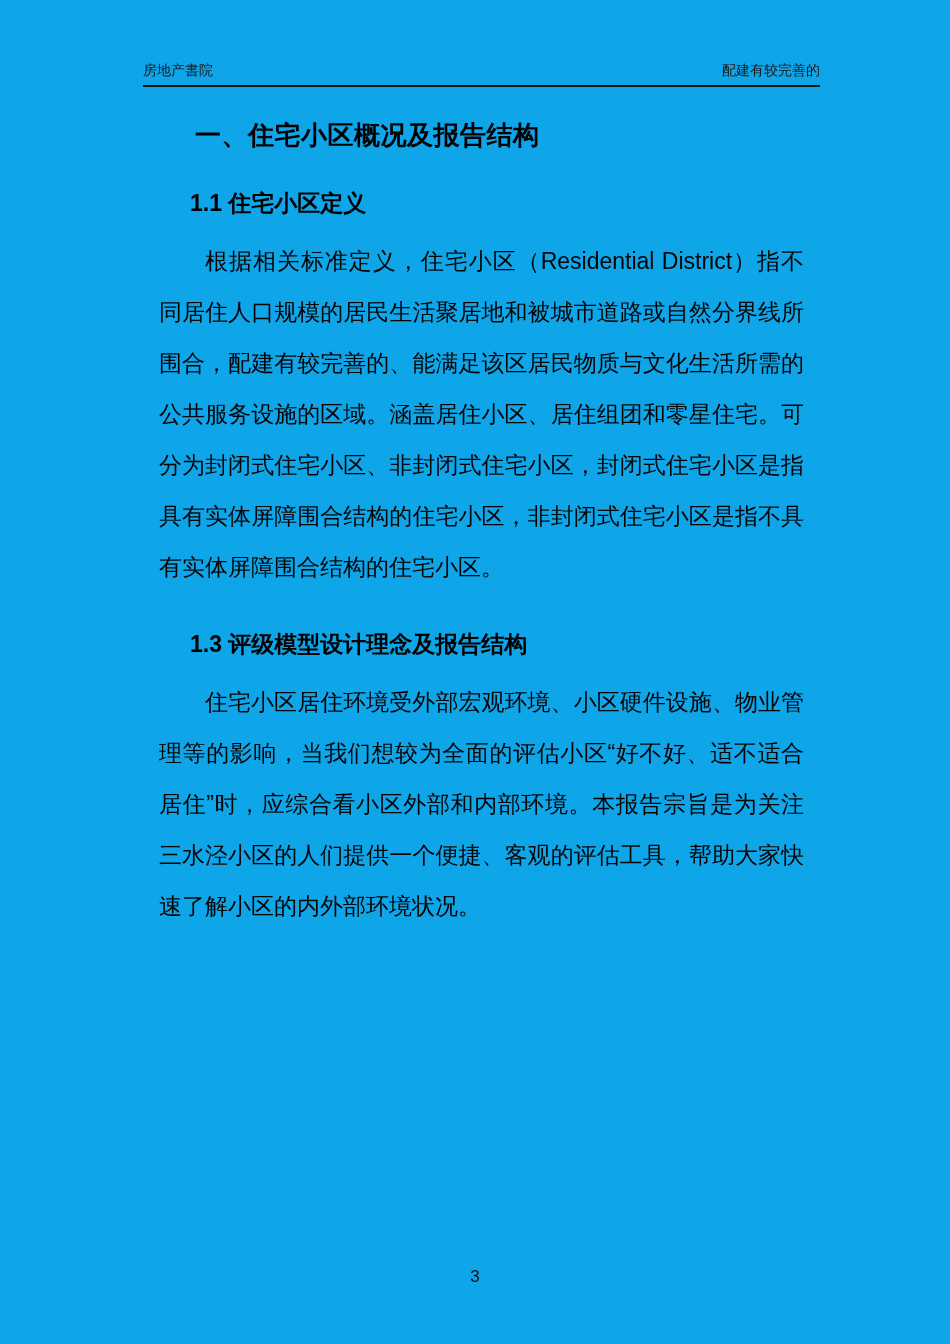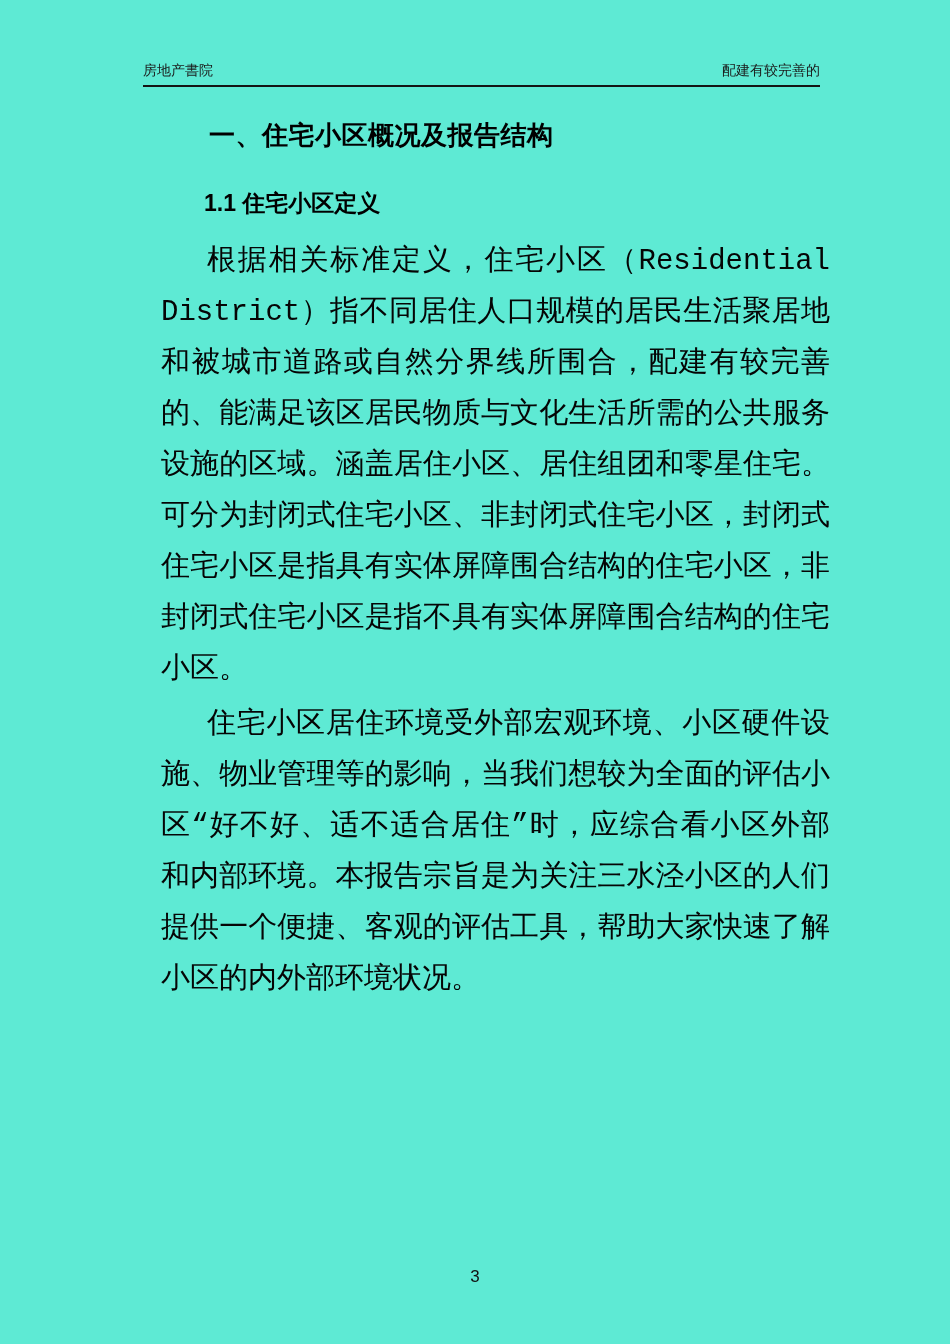--- a/index.html
+++ b/index.html
@@ -4,21 +4,21 @@
 <style>
   html, body {
     margin: 0;
     padding: 0;
     background: #ffffff;
   }
   .page {
     position: relative;
     width: 950px;
     height: 1344px;
-    background: #5eead4;
+    background: #0ea5e9;
     color: #0a0a0a;
     overflow: hidden;
     box-sizing: border-box;
   }
   
   .page-header {
     position: absolute;
     left: 143px;
     top: 60px;
     width: 677px;
@@ -28,21 +28,21 @@
     font-family: "Liberation Sans", sans-serif;
     font-size: 14px;
     line-height: 20px;
     color: #1a1a1a;
     padding-bottom: 5px;
     border-bottom: 2px solid #141414;
   }
   
   .content {
     position: absolute;
-    left: 157px;
+    left: 143px;
     top: 90px;
     width: 677px;
   }
   .doc-title {
     margin: 28px 0 32px 52px;
     font-family: "Liberation Sans", sans-serif;
     font-weight: bold;
     font-size: 26px;
     line-height: 34px;
     color: #000000;
@@ -50,23 +50,23 @@
   }
   .section-heading {
     margin: 35px 0 17px 47px;
     font-family: "Liberation Sans", sans-serif;
     font-weight: bold;
     font-size: 23px;
     line-height: 32px;
     color: #000000;
   }
   .body-para {
-    margin: 4px;
-    font-family: Liberation Mono, monospace;
-    font-size: 29px;
+    margin: 16px;
+    font-family: Liberation Sans, sans-serif;
+    font-size: 23px;
     line-height: 51px;
     color: #050505;
     text-align: justify;
     text-indent: 46px;
   }
   
   .page-footer {
     position: absolute;
     left: 0;
     bottom: 56px;
@@ -89,19 +89,20 @@
   </div>
 
   <div class="content">
 
     <h1 class="doc-title">一、住宅小区概况及报告结构</h1>
 
     <h2 class="section-heading">1.1 住宅小区定义</h2>
     <p class="body-para">根据相关标准定义，住宅小区（Residential District）指不同居住人口规模的居民生活聚居地和被城市道路或自然分界线所围合，配建有较完善的、能满足该区居民物质与文化生活所需的公共服务设施的区域。涵盖居住小区、居住组团和零星住宅。可分为封闭式住宅小区、非封闭式住宅小区，封闭式住宅小区是指具有实体屏障围合结构的住宅小区，非封闭式住宅小区是指不具有实体屏障围合结构的住宅小区。</p>
 
 
+    <h2 class="section-heading">1.3 评级模型设计理念及报告结构</h2>
     <p class="body-para">住宅小区居住环境受外部宏观环境、小区硬件设施、物业管理等的影响，当我们想较为全面的评估小区“好不好、适不适合居住”时，应综合看小区外部和内部环境。本报告宗旨是为关注三水泾小区的人们提供一个便捷、客观的评估工具，帮助大家快速了解小区的内外部环境状况。</p>
 
   </div>
 
   <div class="page-footer">3</div>
 
 </div>
 
 </body></html>

